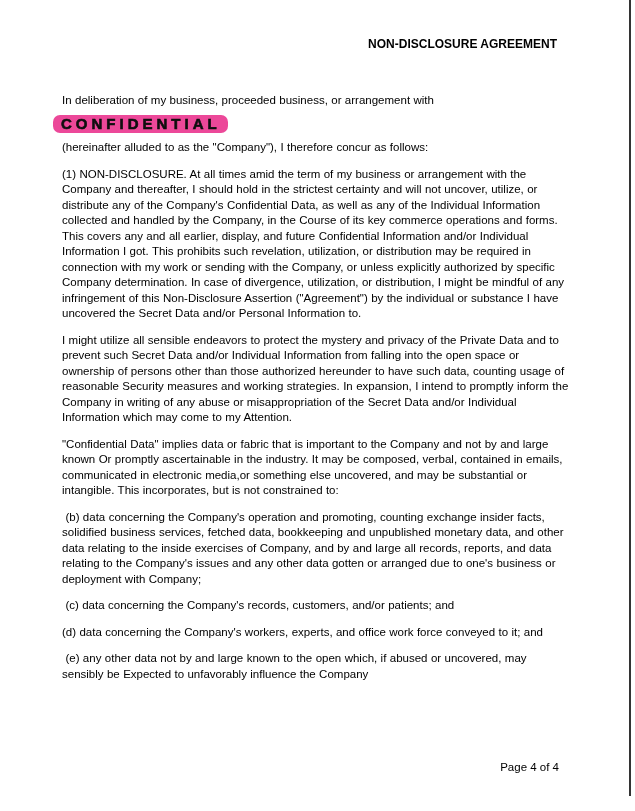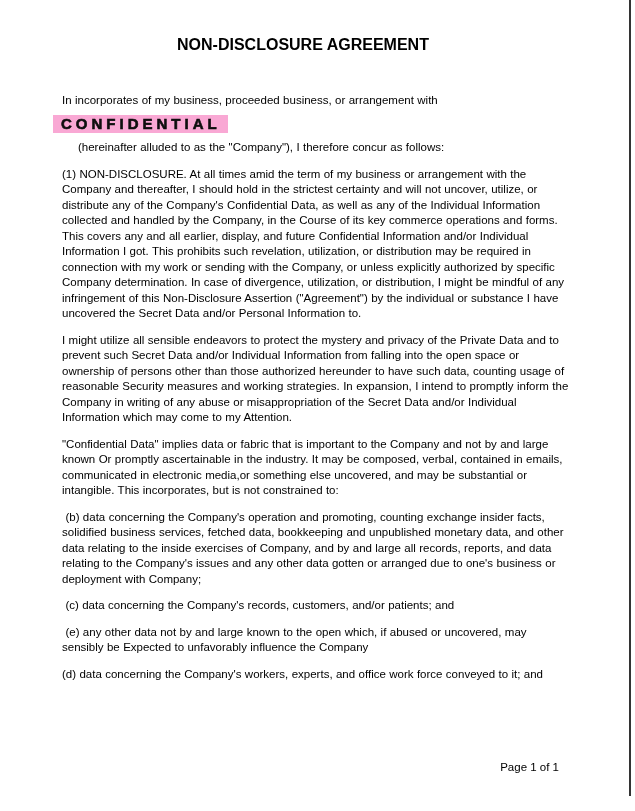--- a/index.html
+++ b/index.html
@@ -18,24 +18,24 @@
     background: #ffffff;
     color: #000000;
   }
   .content {
     position: absolute;
     top: 37px;
     left: 62px;
     width: 508px;
   }
   .doc-title {
-    font-size: 16px;
+    font-size: 12px;
     font-weight: 700;
     line-height: 15.5px;
-    text-align: center;
+    text-align: right;
     position: relative;
     left: -13px;
     margin: 0 0 40.5px 0;
     white-space: nowrap;
   }
   .para {
     font-size: 11.5px;
     line-height: 15.5px;
     margin: 11px 0 0 0;
     white-space: pre-wrap;
@@ -55,21 +55,20 @@
     font-size: 15px;
     line-height: 14px;
     font-weight: 700;
     letter-spacing: 4px;
     color: #0e0e0e;
     -webkit-text-stroke: 0.6px #0e0e0e;
     white-space: nowrap;
   }
   .hereinafter {
     margin-top: 7px;
-    margin-left: 16px;
   }
   .footer {
     position: absolute;
     top: 760px;
     right: 76px;
     font-size: 11.5px;
     line-height: 15.5px;
     color: #000000;
   }
   .edge-line {
@@ -83,37 +82,37 @@
 </style>
 </head>
 <body>
 
 <div class="page">
 
   <div class="content">
 
     <h1 class="doc-title">NON-DISCLOSURE AGREEMENT</h1>
 
-    <p class="para first">In incorporates of my business, proceeded business, or arrangement with</p>
+    <p class="para first">In deliberation of my business, proceeded business, or arrangement with</p>
 
     <div class="stamp-row">
-      <span class="stamp" style="background: #f9a8d4;">CONFIDENTIAL</span>
+      <span class="stamp" style="background: #ec4899; border-radius: 7px;">CONFIDENTIAL</span>
     </div>
 
     <p class="para hereinafter">(hereinafter alluded to as the "Company"), I therefore concur as follows:</p>
 
     <div id="paragraph-list">
         <p class="para">(1) NON-DISCLOSURE. At all times amid the term of my business or arrangement with the Company and thereafter, I should hold in the strictest certainty and will not uncover, utilize, or distribute any of the Company's Confidential Data, as well as any of the Individual Information collected and handled by the Company, in the Course of its key commerce operations and forms. This covers any and all earlier, display, and future Confidential Information and/or Individual Information I got. This prohibits such revelation, utilization, or distribution may be required in connection with my work or sending with the Company, or unless explicitly authorized by specific Company determination. In case of divergence, utilization, or distribution, I might be mindful of any infringement of this Non-Disclosure Assertion ("Agreement") by the individual or substance I have uncovered the Secret Data and/or Personal Information to.</p>
         <p class="para">I might utilize all sensible endeavors to protect the mystery and privacy of the Private Data and to prevent such Secret Data and/or Individual Information from falling into the open space or ownership of persons other than those authorized hereunder to have such data, counting usage of reasonable Security measures and working strategies. In expansion, I intend to promptly inform the Company in writing of any abuse or misappropriation of the Secret Data and/or Individual Information which may come to my Attention.</p>
         <p class="para">"Confidential Data" implies data or fabric that is important to the Company and not by and large known Or promptly ascertainable in the industry. It may be composed, verbal, contained in emails, communicated in electronic media,or something else uncovered, and may be substantial or intangible. This incorporates, but is not constrained to:</p>
         <p class="para"> (b) data concerning the Company's operation and promoting, counting exchange insider facts, solidified business services, fetched data, bookkeeping and unpublished monetary data, and other data relating to the inside exercises of Company, and by and large all records, reports, and data relating to the Company's issues and any other data gotten or arranged due to one's business or deployment with Company;</p>
         <p class="para"> (c) data concerning the Company's records, customers, and/or patients; and</p>
+        <p class="para">(d) data concerning the Company's workers, experts, and office work force conveyed to it; and</p>
         <p class="para"> (e) any other data not by and large known to the open which, if abused or uncovered, may sensibly be Expected to unfavorably influence the Company</p>
-        <p class="para">(d) data concerning the Company's workers, experts, and office work force conveyed to it; and</p>
       </div>
 
   </div>
 
-  <div class="footer">Page 1 of 1</div>
+  <div class="footer">Page 4 of 4</div>
 
   <div class="edge-line" style="background: rgb(51, 51, 51);"></div>
 
 </div>
 
 </body></html>

